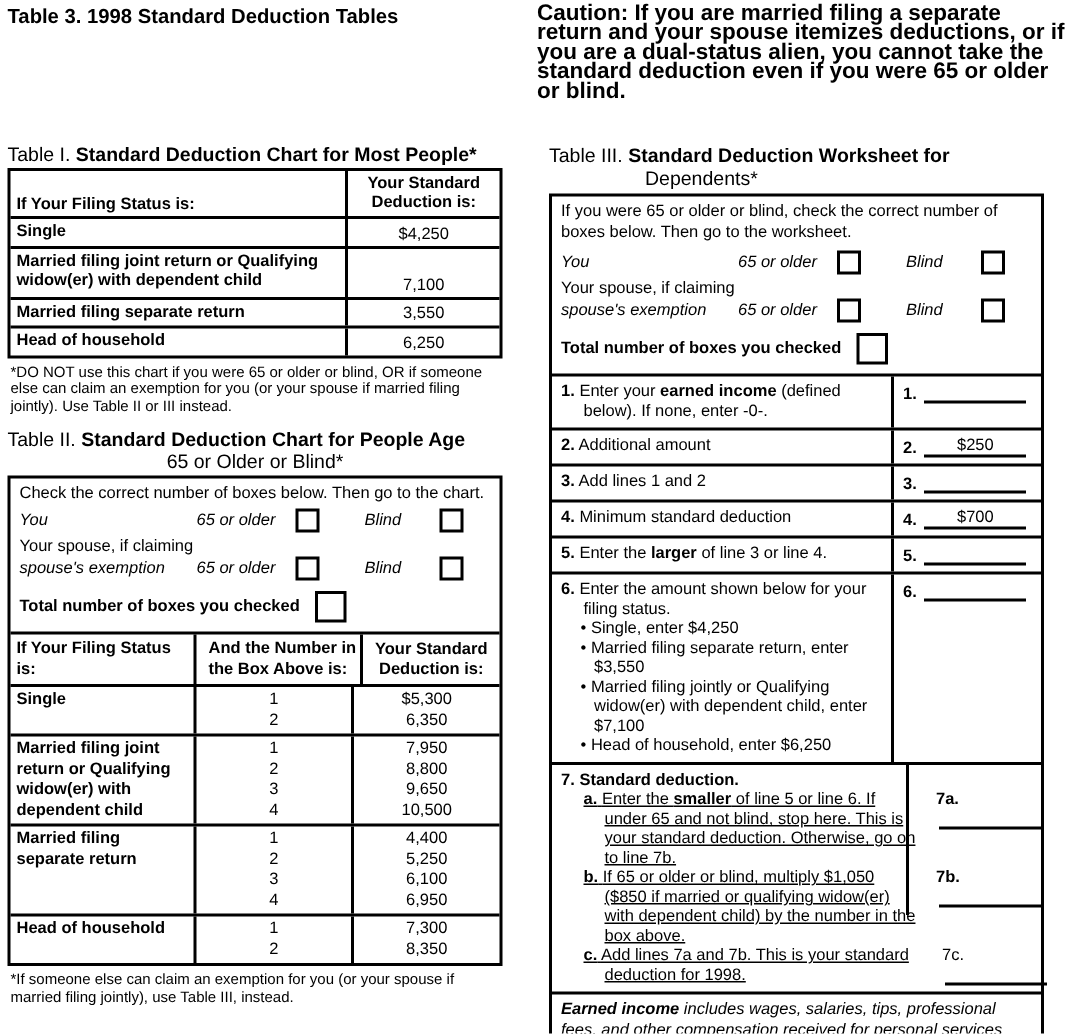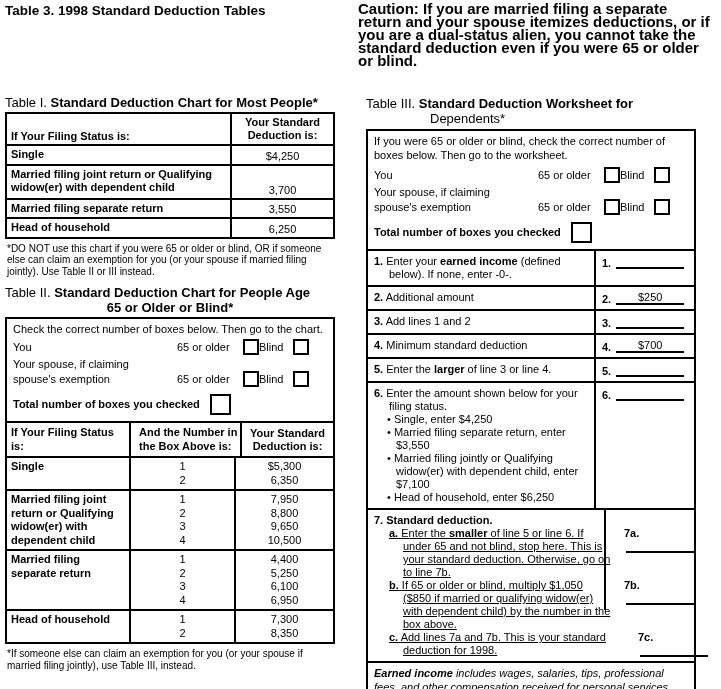--- a/index.html
+++ b/index.html
@@ -9,37 +9,37 @@
     -webkit-font-smoothing:none;
   }
   .b{font-weight:bold;}
   .page-title{position:absolute;left:5px;top:3px;font-size:13.5px;font-weight:bold;}
   .caution{position:absolute;left:358px;top:2px;width:356px;font-weight:bold;font-size:15px;line-height:13px;}
   .col-left{position:absolute;left:5px;top:95px;width:330px;}
   .col-right{position:absolute;left:366px;top:96px;width:330px;}
   .tbl-title{font-size:13px;line-height:15px;margin-bottom:2px;}
   .tbl-title .lbl{font-weight:normal;}
   .tbl-title .ttl{font-weight:bold;}
-  .t2-title2{font-size:13px;font-weight:bold;text-align:center;line-height:15px;margin-bottom:2px;}
+  .t2-title2{font-size:13px;font-weight:normal;text-align:center;line-height:15px;margin-bottom:2px;}
   .t3-title2{font-size:13px;font-weight:normal;line-height:15px;padding-left:64px;margin-bottom:3px;}
   .box{border:2px solid #000;}
   
   .t1-head{display:flex;min-height:27px;}
   .t1-head .c1{width:215px;border-right:2px solid #000;padding:2px 4px;display:flex;align-items:flex-end;font-weight:bold;}
   .t1-head .c2{flex:1;padding:2px;text-align:center;font-weight:bold;line-height:13px;display:flex;align-items:center;justify-content:center;}
   .t1-row{display:flex;border-top:2px solid #000;}
   .t1-row .c1{width:215px;border-right:2px solid #000;padding:2px 4px;font-weight:bold;line-height:13.5px;}
   .t1-row .c2{flex:1;padding:2px;display:flex;align-items:flex-end;justify-content:center;}
   .footnote{font-size:10px;line-height:11.5px;margin:4px 0 8px 2px;}
   
   .checksec{padding:4px 6px 6px 6px;line-height:13px;border-radius:12px;}
-  .cbrow{display:flex;align-items:center;margin-top:3px;}
+  .cbrow{display:flex;align-items:center;margin-top:3px;font-style:italic;}
   .cbrow .lab{flex:1;}
   .cbrow .old{width:66px;}
-  .cbrow .bl{width:34px;}
+  .cbrow .bl{width:50px;margin-left:30px;}
   .checkbox{width:12px;height:12px;border:2px solid #000;display:inline-block;flex:0 0 auto;background:#fff;}
   .spacer-end{width:18px;flex:0 0 auto;}
   .totrow{display:flex;align-items:center;margin-top:7px;font-weight:bold;}
   .totbox{width:17px;height:17px;border:2px solid #000;margin-left:10px;flex:0 0 auto;background:#fff;}
   
   .t2-hd{display:flex;border-top:2px solid #000;}
   .t2-hd .c1{width:114px;border-right:2px solid #000;padding:3px 4px;display:flex;align-items:flex-end;font-weight:bold;line-height:13.5px;}
   .t2-hd .c2{width:99px;border-right:2px solid #000;padding:3px 2px 3px 8px;font-weight:bold;line-height:13.5px;}
   .t2-hd .c3{flex:1;padding:3px 2px;font-weight:bold;line-height:13px;display:flex;align-items:center;justify-content:center;text-align:center;}
   .t2-row{display:flex;border-top:2px solid #000;}
@@ -52,21 +52,21 @@
   .wleft{flex:1;padding:4px 4px 4px 6px;line-height:13px;}
   .wright{width:90px;border-left:2px solid #000;padding:4px 2px 4px 6px;font-weight:bold;}
   .witem{padding-left:15px;text-indent:-15px;}
   .blank{display:inline-block;width:68px;border-bottom:2px solid #000;text-align:center;height:12px;line-height:13px;vertical-align:bottom;margin-left:2px;font-weight:normal;}
   .bullet{padding-left:22px;text-indent:-9px;}
   .bullet::before{content:"\2022\00a0";}
   .subitem{padding-left:29px;text-indent:-14px;text-decoration:underline;}
   .wright7{width:76px;position:relative;}
   .pos7a{position:absolute;top:17px;left:6px;font-weight:bold;}
   .pos7b{position:absolute;top:69px;left:6px;font-weight:bold;}
-  .pos7c{position:absolute;top:121px;left:20px;font-weight:bold;}
+  .pos7c{position:absolute;top:121px;left:10px;font-weight:normal;}
   .vline7{position:absolute;left:236px;top:0;width:2px;height:100px;background:#000;}
   .ei-row{border-top:2px solid #000;padding:4px 6px;font-style:italic;line-height:13.5px;}
   .ei-lead{font-weight:bold;font-style:italic;}
 </style>
 </head>
 <body>
 
 <div class="page-title">Table 3. 1998 Standard Deduction Tables</div>
 <div class="caution">Caution: If you are married filing a separate return and your spouse itemizes deductions, or if you are a dual-status alien, you cannot take the standard deduction even if you were 65 or older or blind.</div>
 
@@ -81,21 +81,21 @@
     <div class="t1-head">
       <div class="c1">If Your Filing Status is:</div>
       <div class="c2">Your Standard Deduction is:</div>
     </div>
     <div class="t1-row" style="min-height:16px">
       <div class="c1">Single</div>
       <div class="c2">$4,250</div>
     </div>
     <div class="t1-row" style="min-height:32px">
       <div class="c1">Married filing joint return or Qualifying widow(er) with dependent child</div>
-      <div class="c2">3,700</div>
+      <div class="c2">7,100</div>
     </div>
     <div class="t1-row" style="min-height:16px">
       <div class="c1">Married filing separate return</div>
       <div class="c2">3,550</div>
     </div>
     <div class="t1-row" style="min-height:16px">
       <div class="c1">Head of household</div>
       <div class="c2">6,250</div>
     </div>
   </div>

